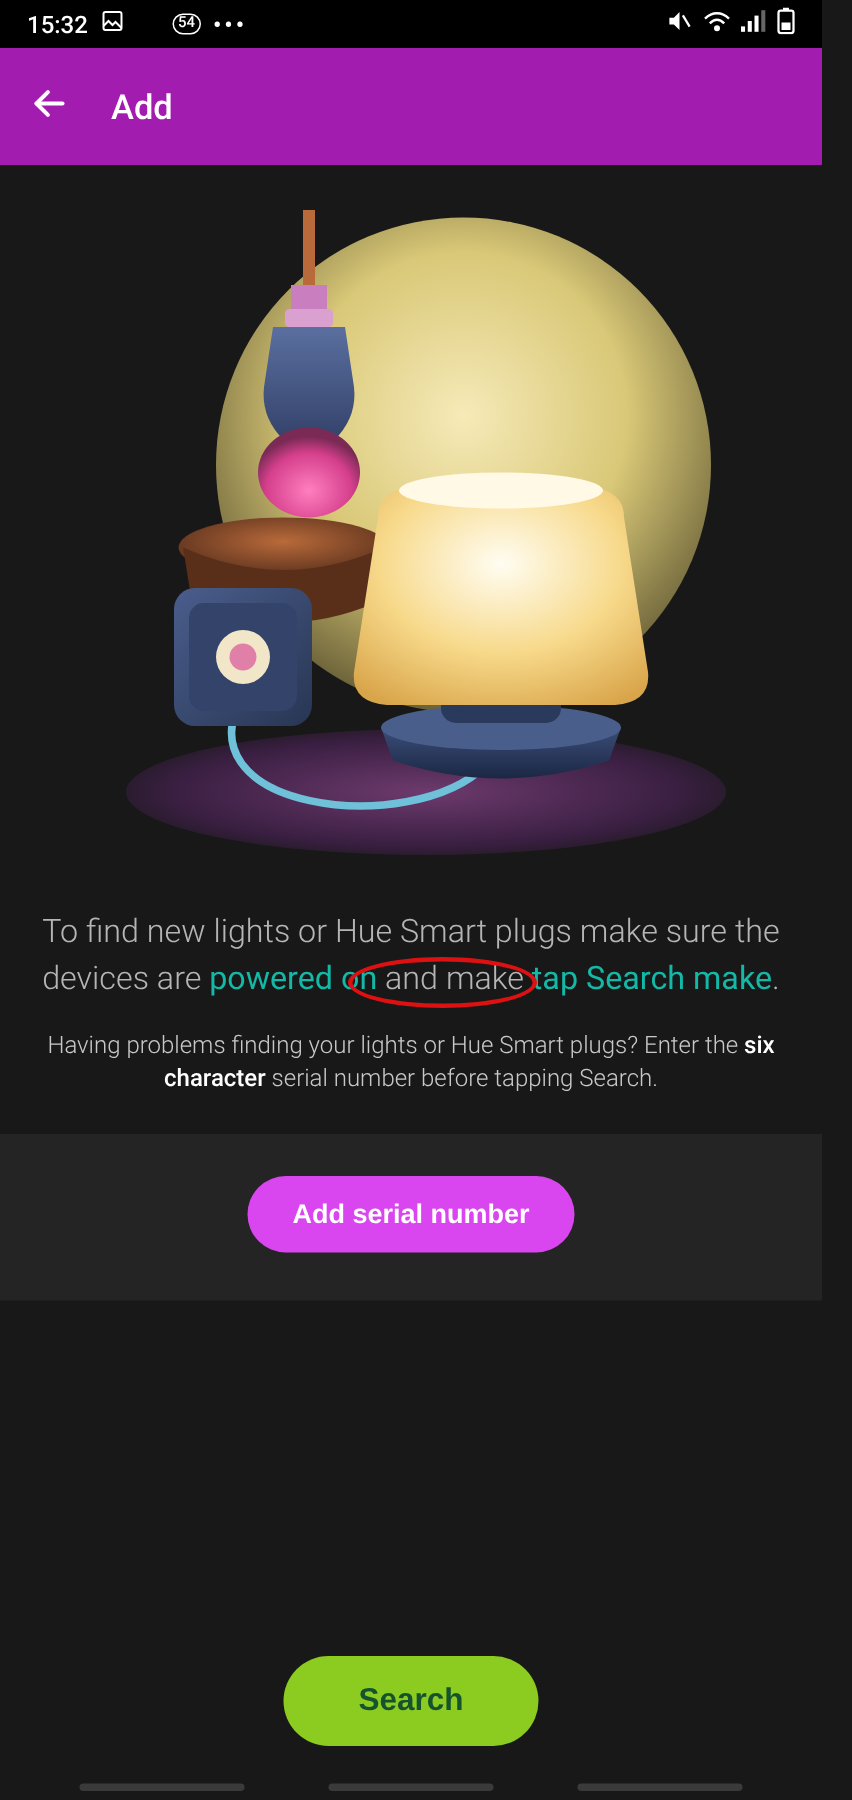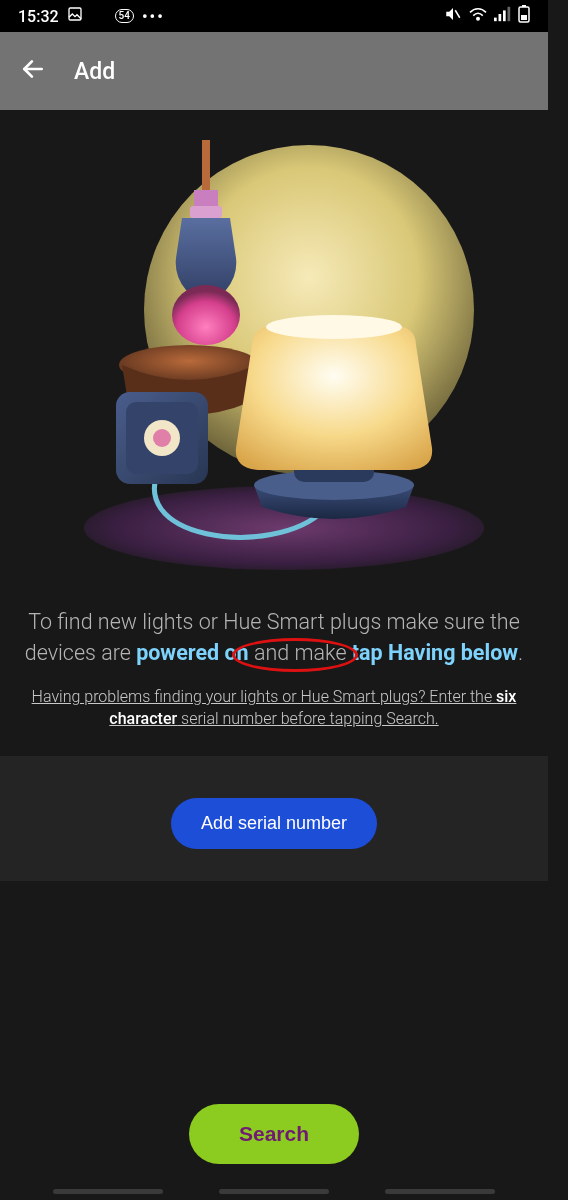--- a/index.html
+++ b/index.html
@@ -31,21 +31,21 @@
     font-size: 10px;
     padding: 0 3px;
     line-height: 12px;
     margin-left: 24px;
   }
   .status-dots { letter-spacing: 2px; }
 
   
   .app-bar {
     height: 78px;
-    background: #737373;
+    background: #a21caf;
     display: flex;
     align-items: center;
     padding: 0 20px;
     gap: 28px;
   }
   .back-btn { font-size: 26px; line-height: 1; }
   .app-title { font-size: 23px; font-weight: 500; }
 
   
   .main {
@@ -71,64 +71,62 @@
   
   .desc1 {
     margin-top: 36px;
     font-size: 21.5px;
     line-height: 1.45;
     text-align: center;
     color: #b5b5b5;
     padding: 0 2px;
     font-weight: 300;
   }
-  .desc1 b { color: #7dd3fc; font-weight: 700; }
+  .desc1 b { color: #14b8a6; font-weight: 400; }
 
   .desc2 {
     margin-top: 18px;
     font-size: 16px;
     line-height: 1.35;
     text-align: center;
     color: #c8c8c8;
     padding: 0 10px;
     font-weight: 300;
-    text-decoration: underline;
   }
   .desc2 b { color: #ffffff; font-weight: 500; }
 
   
   .serial-panel {
     margin-top: 26px;
     background: #242424;
     padding: 28px 0 32px;
     display: flex;
     justify-content: center;
   }
   .serial-btn {
-    background: #1d4ed8;
+    background: #d946ef;
     color: #fff;
     border: none;
     border-radius: 26px;
     padding: 15px 30px;
     font-size: 18px;
-    font-weight: 400;
-    margin-top: 14px;
+    font-weight: 700;
   }
 
   
   .search-wrap {
     position: absolute;
     left: 0; right: 0;
     bottom: 36px;
     display: flex;
     justify-content: center;
   }
   .search-btn {
     background: #8ccb1f;
-    color: #701a75;
+    color: #14532d;
     border: none;
     border-radius: 30px;
     padding: 18px 50px;
     font-size: 21px;
     font-weight: 700;
   }
 
   
   .nav-hint {
     position: absolute;
@@ -284,21 +282,21 @@
                  Q380 328 356 330
                  L204 330
                  Q180 328 182 308 Z" fill="url(#lampShade)"></path>
         <ellipse cx="280" cy="187" rx="68" ry="12" fill="#fff9e6"></ellipse>
       </svg>
     </div>
 
     <div class="annotation" style="left:232px; top:638px; width:126px; height:34px;"></div>
 
     <p class="desc1">
-      <span>To find new lights or Hue Smart plugs make sure the devices are </span><b>powered on</b><span> and make </span><b>tap Having below</b><span>.</span>
+      <span>To find new lights or Hue Smart plugs make sure the devices are </span><b>powered on</b><span> and make </span><b>tap Search make</b><span>.</span>
     </p>
 
     <p class="desc2">
       <span>Having problems finding your lights or Hue Smart plugs? Enter the </span><b>six character</b><span> serial number before tapping Search.</span>
     </p>
 
     <div class="serial-panel">
       <button class="serial-btn">Add serial number</button>
     </div>
   </div>

